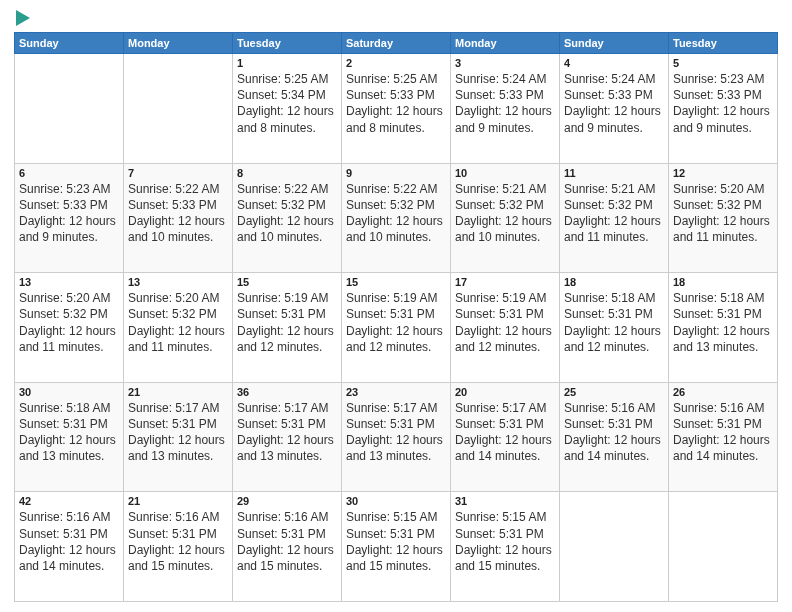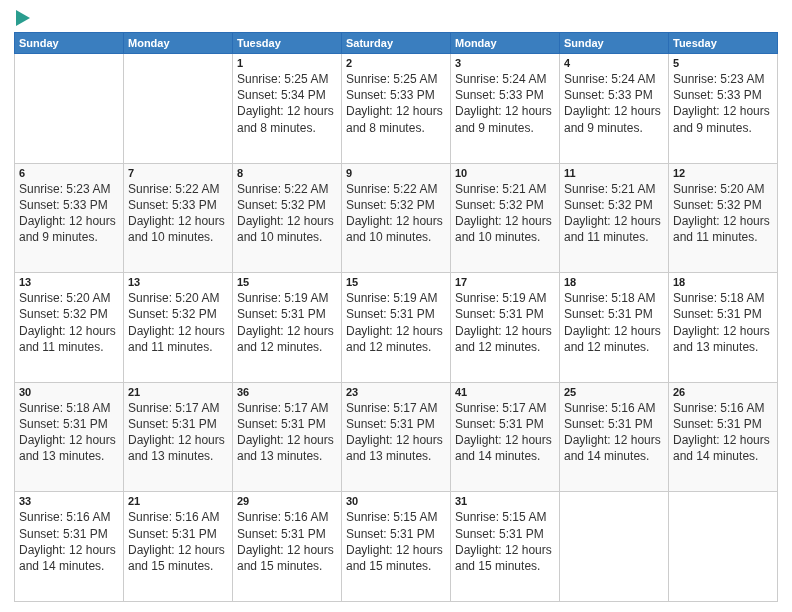--- a/index.html
+++ b/index.html
@@ -299,21 +299,21 @@
 and 13 minutes.</div>
           </td>
           <td>
             <span class="day-num">23</span>
             <div class="day-info" style="white-space: pre-line;">Sunrise: 5:17 AM
 Sunset: 5:31 PM
 Daylight: 12 hours
 and 13 minutes.</div>
           </td>
           <td>
-            <span class="day-num">41</span>
+            <span class="day-num">20</span>
             <div class="day-info" style="white-space: pre-line;">Sunrise: 5:17 AM
 Sunset: 5:31 PM
 Daylight: 12 hours
 and 14 minutes.</div>
           </td>
           <td>
             <span class="day-num">25</span>
             <div class="day-info" style="white-space: pre-line;">Sunrise: 5:16 AM
 Sunset: 5:31 PM
 Daylight: 12 hours
@@ -322,21 +322,21 @@
           <td>
             <span class="day-num">26</span>
             <div class="day-info" style="white-space: pre-line;">Sunrise: 5:16 AM
 Sunset: 5:31 PM
 Daylight: 12 hours
 and 14 minutes.</div>
           </td>
         </tr>
         <tr>
           <td>
-            <span class="day-num">33</span>
+            <span class="day-num">42</span>
             <div class="day-info" style="white-space: pre-line;">Sunrise: 5:16 AM
 Sunset: 5:31 PM
 Daylight: 12 hours
 and 14 minutes.</div>
           </td>
           <td>
             <span class="day-num">21</span>
             <div class="day-info" style="white-space: pre-line;">Sunrise: 5:16 AM
 Sunset: 5:31 PM
 Daylight: 12 hours

